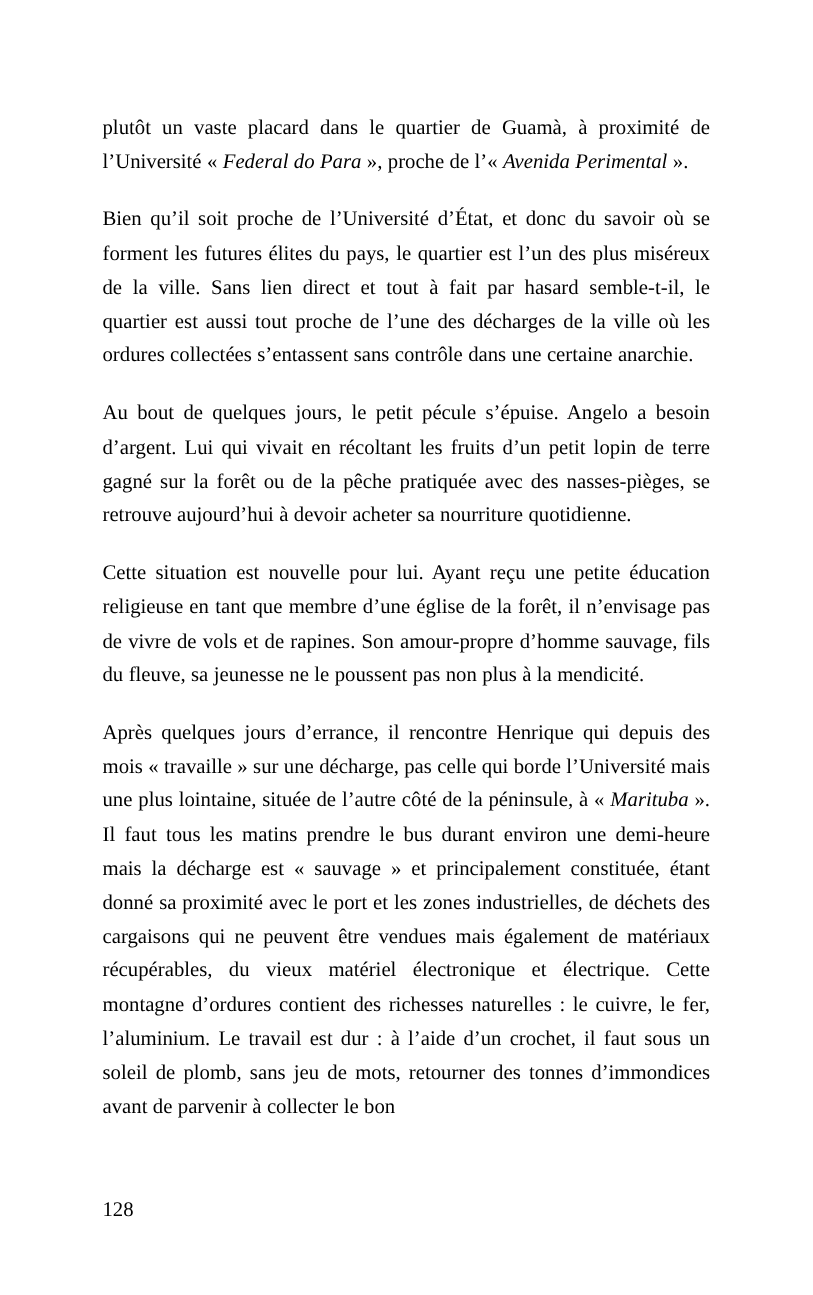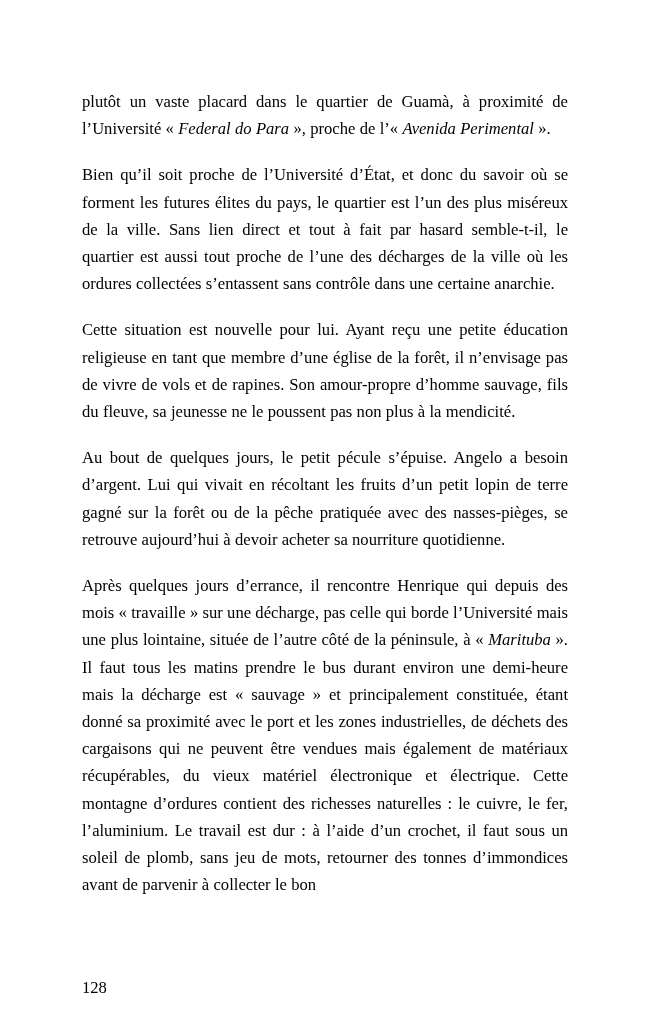--- a/index.html
+++ b/index.html
@@ -41,28 +41,27 @@
   }
   .it {
     font-style: italic;
   }
   .folio {
     position: absolute;
     left: 82px;
     top: 958px;
     font-size: 16.6px;
     line-height: 20px;
-    margin-top: 20px;
   }
 </style>
 </head>
 <body>
 
 <div class="page">
   <div class="text-block">
     <p class="para" id="para-1">plutôt un vaste placard dans le quartier de Guamà, à proximité de l’Université « <span class="it">Federal do Para</span> », proche de l’« <span class="it">Avenida Perimental</span> ».</p>
     <p class="para" id="para-2">Bien qu’il soit proche de l’Université d’État, et donc du savoir où se forment les futures élites du pays, le quartier est l’un des plus miséreux de la ville. Sans lien direct et tout à fait par hasard semble-t-il, le quartier est aussi tout proche de l’une des décharges de la ville où les ordures collectées s’entassent sans contrôle dans une certaine anarchie.</p>
+    <p class="para" id="para-3">Au bout de quelques jours, le petit pécule s’épuise. Angelo a besoin d’argent. Lui qui vivait en récoltant les fruits d’un petit lopin de terre gagné sur la forêt ou de la pêche pratiquée avec des nasses-pièges, se retrouve aujourd’hui à devoir acheter sa nourriture quotidienne.</p>
     <p class="para" id="para-4">Cette situation est nouvelle pour lui. Ayant reçu une petite éducation religieuse en tant que membre d’une église de la forêt, il n’envisage pas de vivre de vols et de rapines. Son amour-propre d’homme sauvage, fils du fleuve, sa jeunesse ne le poussent pas non plus à la mendicité.</p>
-    <p class="para" id="para-3">Au bout de quelques jours, le petit pécule s’épuise. Angelo a besoin d’argent. Lui qui vivait en récoltant les fruits d’un petit lopin de terre gagné sur la forêt ou de la pêche pratiquée avec des nasses-pièges, se retrouve aujourd’hui à devoir acheter sa nourriture quotidienne.</p>
     <p class="para" id="para-5">Après quelques jours d’errance, il rencontre Henrique qui depuis des mois « travaille » sur une décharge, pas celle qui borde l’Université mais une plus lointaine, située de l’autre côté de la péninsule, à « <span class="it">Marituba</span> ». Il faut tous les matins prendre le bus durant environ une demi-heure mais la décharge est « sauvage » et principalement constituée, étant donné sa proximité avec le port et les zones industrielles, de déchets des cargaisons qui ne peuvent être vendues mais également de matériaux récupérables, du vieux matériel électronique et électrique. Cette montagne d’ordures contient des richesses naturelles : le cuivre, le fer, l’aluminium. Le travail est dur : à l’aide d’un crochet, il faut sous un soleil de plomb, sans jeu de mots, retourner des tonnes d’immondices avant de parvenir à collecter le bon</p>
   </div>
   <div class="folio">128</div>
 </div>
 
 </body></html>

